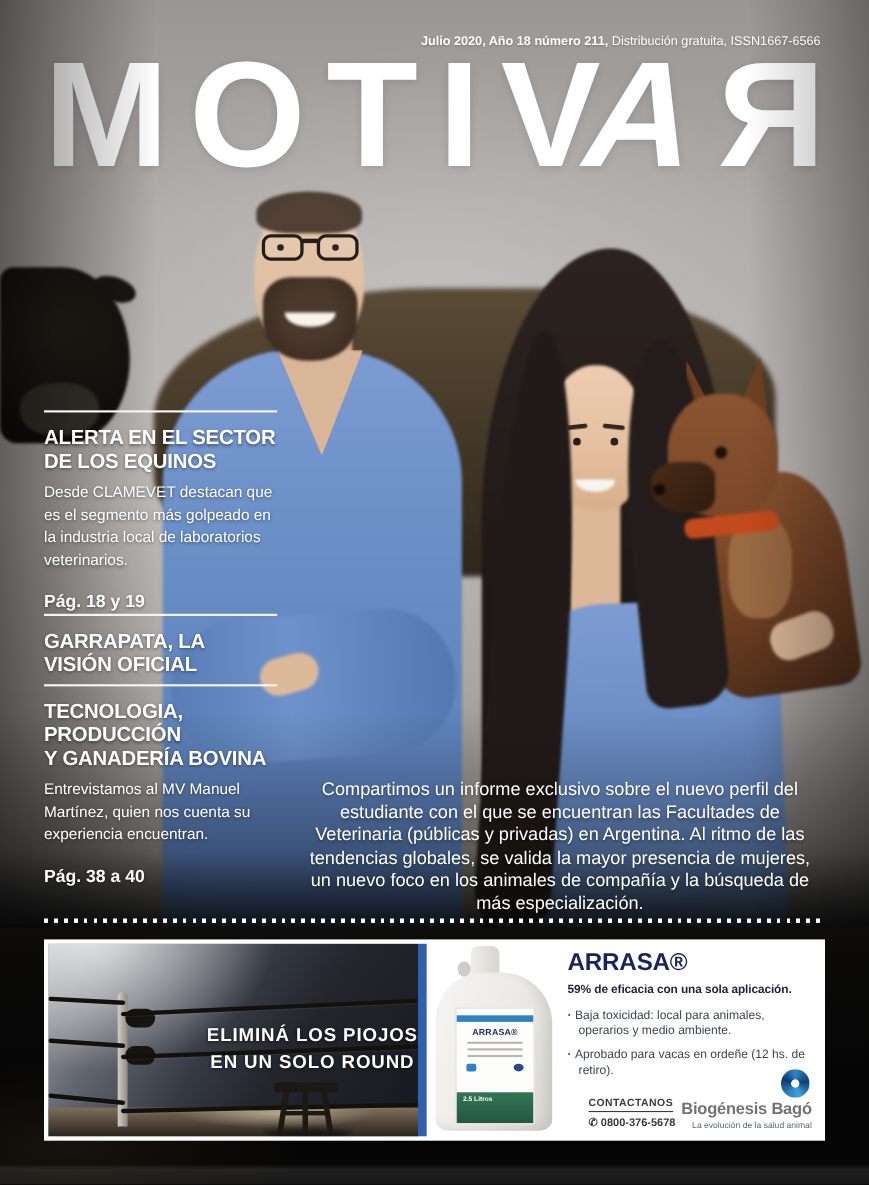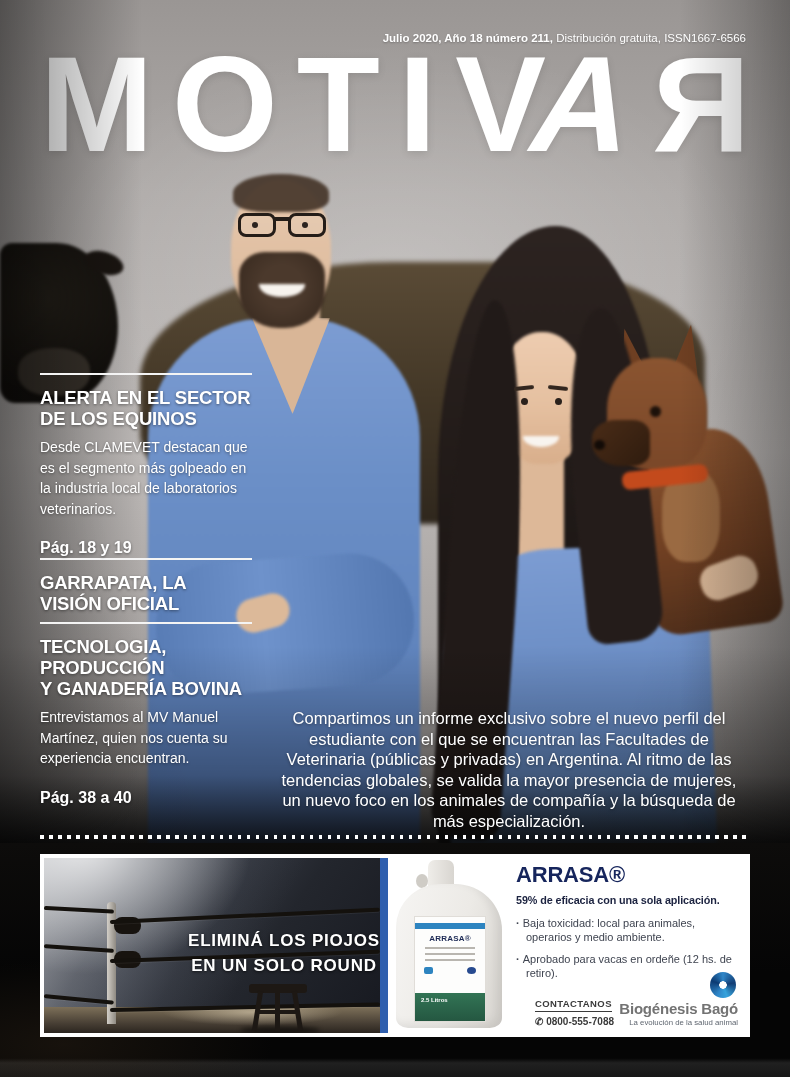--- a/index.html
+++ b/index.html
@@ -323,21 +323,21 @@
       <h3 class="prod-name" style="margin:0;">ARRASA®</h3>
       <div class="prod-claim">59% de eficacia con una sola aplicación.</div>
       <div class="bullets">
         <div class="bullet">Baja toxicidad: local para animales, operarios y medio ambiente.</div>
         <div class="bullet">Aprobado para vacas en ordeñe (12 hs. de retiro).</div>
       </div>
       <div class="contact">
         <div class="contact-label">CONTACTANOS</div>
         <div class="contact-phone">
           <span>✆</span>
-          <span>0800-555-7088</span>
+          <span>0800-376-5678</span>
         </div>
       </div>
       <div class="brand">
         <div class="brand-mark"></div>
         <div class="brand-name">Biogénesis Bagó</div>
         <div class="brand-tag">La evolución de la salud animal</div>
       </div>
     </div>
   </section>
 

